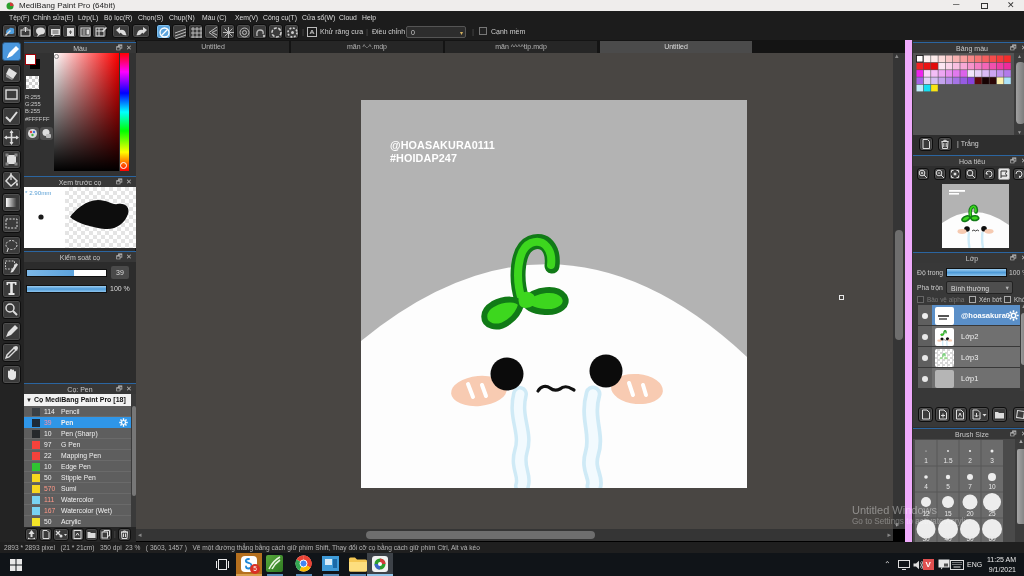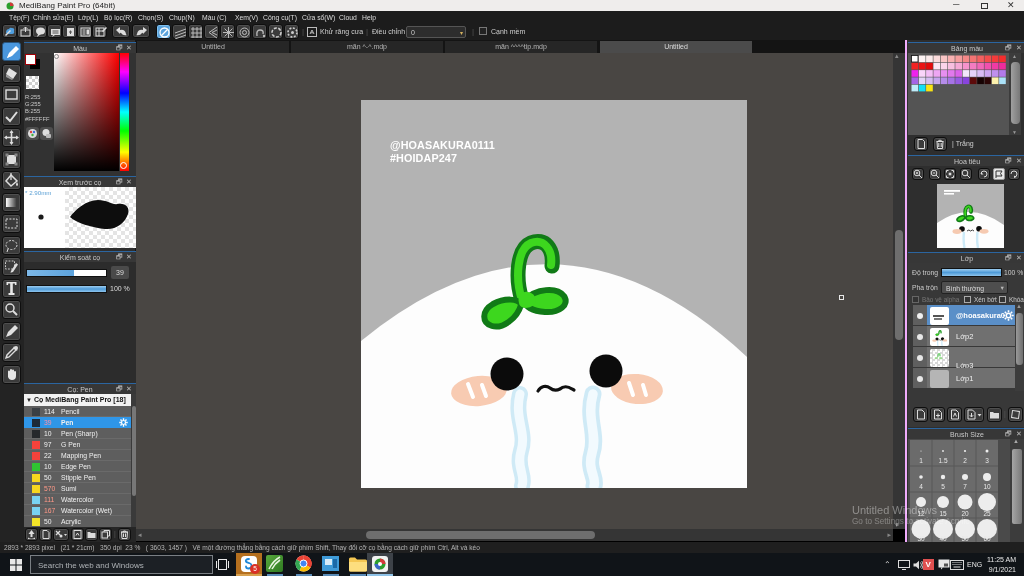--- a/index.html
+++ b/index.html
@@ -506,21 +506,21 @@
     <span class="abs" style="left:90px;top:3px;color:#555;font-size:7px;">|</span>
     <div class="btn" style="left:94px;top:1px;width:13px;height:13px;">
         <svg width="11" height="11" style="left:0;top:0" viewBox="0 0 11 11">
           <path d="M2.5 3 H8.5 L8 9.5 H3Z" fill="none" stroke="#ddd"></path>
           <path d="M4.5 4.5 V8 M6.5 4.5 V8 M2 3 H9 M4.5 3 V2 H6.5 V3" stroke="#ddd" fill="none"></path>
         </svg>
       </div>
   </div>
 </div>
 
-<div id="rightpanels" class="abs" style="left:905px;top:40px;width:119px;height:502px;background:#2e2e2e;border-left:2px solid #f0abfc;">
+<div id="rightpanels" class="abs" style="left:905px;top:40px;width:119px;height:502px;background:#2e2e2e;border-left:7px solid #f0abfc;">
 
   <div class="ptitle" style="left:1px;top:2px;width:118px;">Bảng màu</div>
   <span class="pico" style="left:98px;top:4px;">🗗</span>
     <span class="pico" style="left:109px;top:4px;">✕</span>
   <div class="abs" style="left:1px;top:13px;width:113px;height:82px;background:#545454;">
     <svg width="96" height="42" style="left:3px;top:2px" viewBox="0 0 96 42">
       <g>
         <rect x="0.5" y="0.5" width="6.5" height="6.5" fill="#fff" stroke="#111" stroke-width="0.8"></rect>
         <rect x="7.8" y="0.5" width="6.7" height="6.7" fill="#fdf3f3"></rect>
           <rect x="15.1" y="0.5" width="6.7" height="6.7" fill="#fcebeb"></rect>
@@ -729,21 +729,21 @@
       <div class="abs" style="left:0;top:42px;width:102px;height:19.5px;background:#707070;">
         <div class="abs" style="left:0;top:0;width:14px;height:19.5px;background:#5f5f5f;"></div>
         <div class="abs" style="left:4px;top:7.5px;width:6px;height:6px;background:#e8e8e8;border-radius:50%;"></div>
         <div class="abs" style="left:17px;top:1.5px;width:19px;height:18px;border-radius:2px;background:repeating-conic-gradient(#d8d8d8 0% 25%, #ffffff 0% 50%) 0 0/5px 5px;overflow:hidden;">
           <svg width="19" height="18" style="left:0;top:0" viewBox="0 0 19 18">
               <path d="M8 8 C7.6 5.8 8.4 4.6 9.3 4.8 C10.2 5 10.2 6.4 9.9 7.4" fill="none" stroke="#5fcf5f" stroke-width="1.4" opacity="0.8"></path>
               <path d="M8 9 C6.8 10.5 5 10.5 4.6 9.5 C4.2 8.5 6 7.7 8 8.5Z" fill="#8fdf7f" opacity="0.8"></path>
               <path d="M9 8.6 C10.5 7.8 12.3 8.2 12.5 9.2 C12.7 10.2 10.8 10.8 9.2 10 Z" fill="#8fdf7f" opacity="0.8"></path>
             </svg>
         </div>
-        <span class="abs" style="left:43px;top:6px;color:#f0f0f0;font-size:7.5px;margin-top:8px;">Lớp3</span>
+        <span class="abs" style="left:43px;top:6px;color:#f0f0f0;font-size:7.5px;">Lớp3</span>
       </div>
 
       <div class="abs" style="left:0;top:63px;width:102px;height:20px;background:#707070;">
         <div class="abs" style="left:0;top:0;width:14px;height:20px;background:#5f5f5f;"></div>
         <div class="abs" style="left:4px;top:7.5px;width:6px;height:6px;background:#e8e8e8;border-radius:50%;"></div>
         <div class="abs" style="left:17px;top:1.5px;width:19px;height:18px;background:#b5b5b5;border-radius:2px;"></div>
         <span class="abs" style="left:43px;top:6px;color:#f0f0f0;font-size:7.5px;text-align:center;">Lớp1</span>
       </div>
     </div>
     <div class="abs" style="left:107px;top:42px;width:9px;height:86px;background:#3c3c3c;">
@@ -854,23 +854,20 @@
 
   <svg width="12" height="12" style="left:10px;top:6px" viewBox="0 0 12 12">
       <g fill="#e8e8e8">
         <rect x="0" y="0" width="5.5" height="5.5"></rect>
         <rect x="6.5" y="0" width="5.5" height="5.5"></rect>
         <rect x="0" y="6.5" width="5.5" height="5.5"></rect>
         <rect x="6.5" y="6.5" width="5.5" height="5.5"></rect>
       </g>
     </svg>
 
-  <div class="abs" style="left:30px;top:2px;width:183px;height:19px;background:#1c2025;border:1px solid #7a7f84;">
-    <span class="abs" style="left:7px;top:4.5px;color:#aeb2b6;font-size:8px;">Search the web and Windows</span>
-  </div>
 
   <svg width="13" height="11" style="left:216px;top:6px" viewBox="0 0 13 11">
       <rect x="2.5" y="0.5" width="8" height="10" fill="none" stroke="#e8e8e8"></rect>
       <path d="M0.5 2 V9 M12.5 2 V9" stroke="#e8e8e8"></path>
     </svg>
 
   <div class="abs" style="left:236px;top:0;width:26px;height:23px;background:#b5701f;">
     <div class="abs" style="left:5px;top:3px;width:16px;height:16px;background:#fff;border-radius:4px;">
         <svg width="16" height="16" style="left:0;top:0" viewBox="0 0 16 16">
           <path d="M8 3 C5 3 4.5 4.5 5 5.5 C5.5 6.5 7 6.5 8 7 C9 7.5 10.5 7.5 10.5 9.5 C10.5 11.5 9 12.5 7.5 12.5 C6 12.5 5 11.5 5 10.5" fill="none" stroke="#1f88d8" stroke-width="1.8" stroke-linecap="round"></path>

